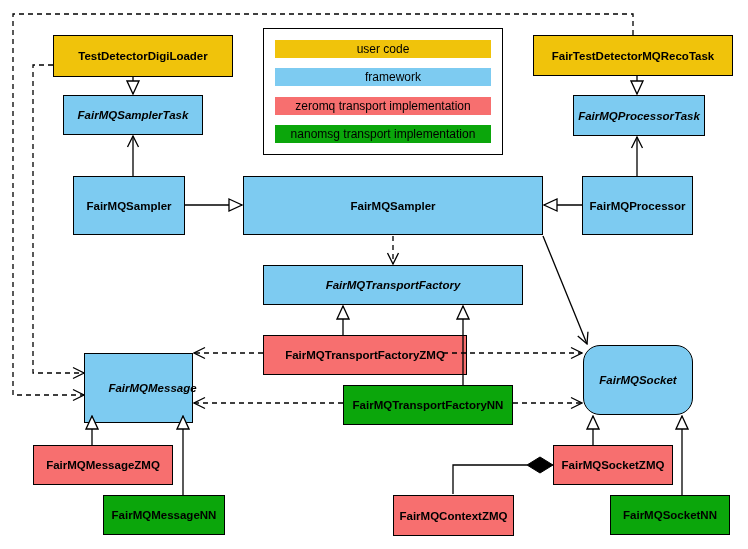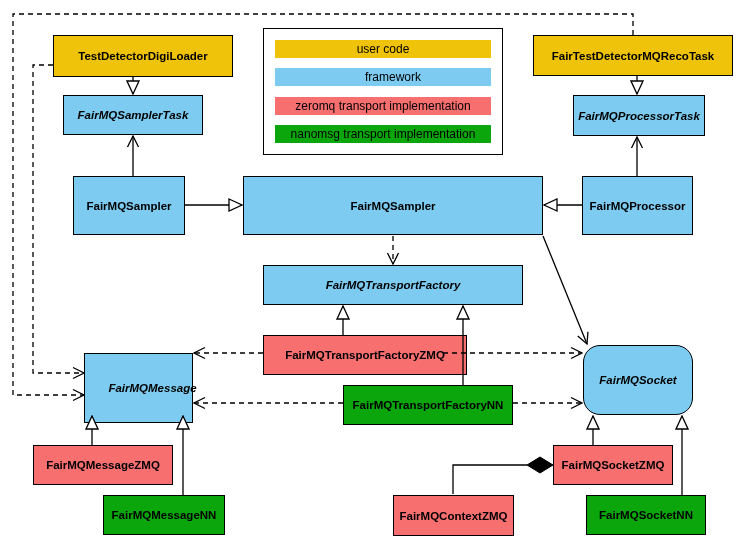--- a/index.html
+++ b/index.html
@@ -123,21 +123,21 @@
   <div class="node abstract" style="left: 583px; top: 345px; width: 110px; height: 70px; background-color: rgb(125, 203, 241); border-radius: 17px;">FairMQSocket</div>
 
   <div class="node" style="left: 33px; top: 445px; width: 140px; height: 40px; background-color: rgb(247, 111, 111);">FairMQMessageZMQ</div>
 
   <div class="node" style="left: 103px; top: 495px; width: 122px; height: 40px; background-color: rgb(11, 166, 11);">FairMQMessageNN</div>
 
   <div class="node" style="left: 393px; top: 495px; width: 121px; height: 41px; background-color: rgb(247, 111, 111);">FairMQContextZMQ</div>
 
   <div class="node" style="left: 553px; top: 445px; width: 120px; height: 40px; background-color: rgb(247, 111, 111);">FairMQSocketZMQ</div>
 
-  <div class="node" style="left: 586px; top: 495px; width: 120px; height: 40px; background-color: rgb(11, 166, 11);">FairMQSocketNN</div>
+  <div class="node" style="left: 610px; top: 495px; width: 120px; height: 40px; background-color: rgb(11, 166, 11);">FairMQSocketNN</div>
 
   <div id="legend">
     <div class="legend-item" style="background-color: rgb(240, 195, 11);">user code</div>
     <div class="legend-item" style="background-color: rgb(125, 203, 241); padding-left: 20px;">framework</div>
     <div class="legend-item" style="background-color: rgb(247, 111, 111);">zeromq transport implementation</div>
     <div class="legend-item" style="background-color: rgb(11, 166, 11);">nanomsg transport implementation</div>
   </div>
 
 </div>
 

